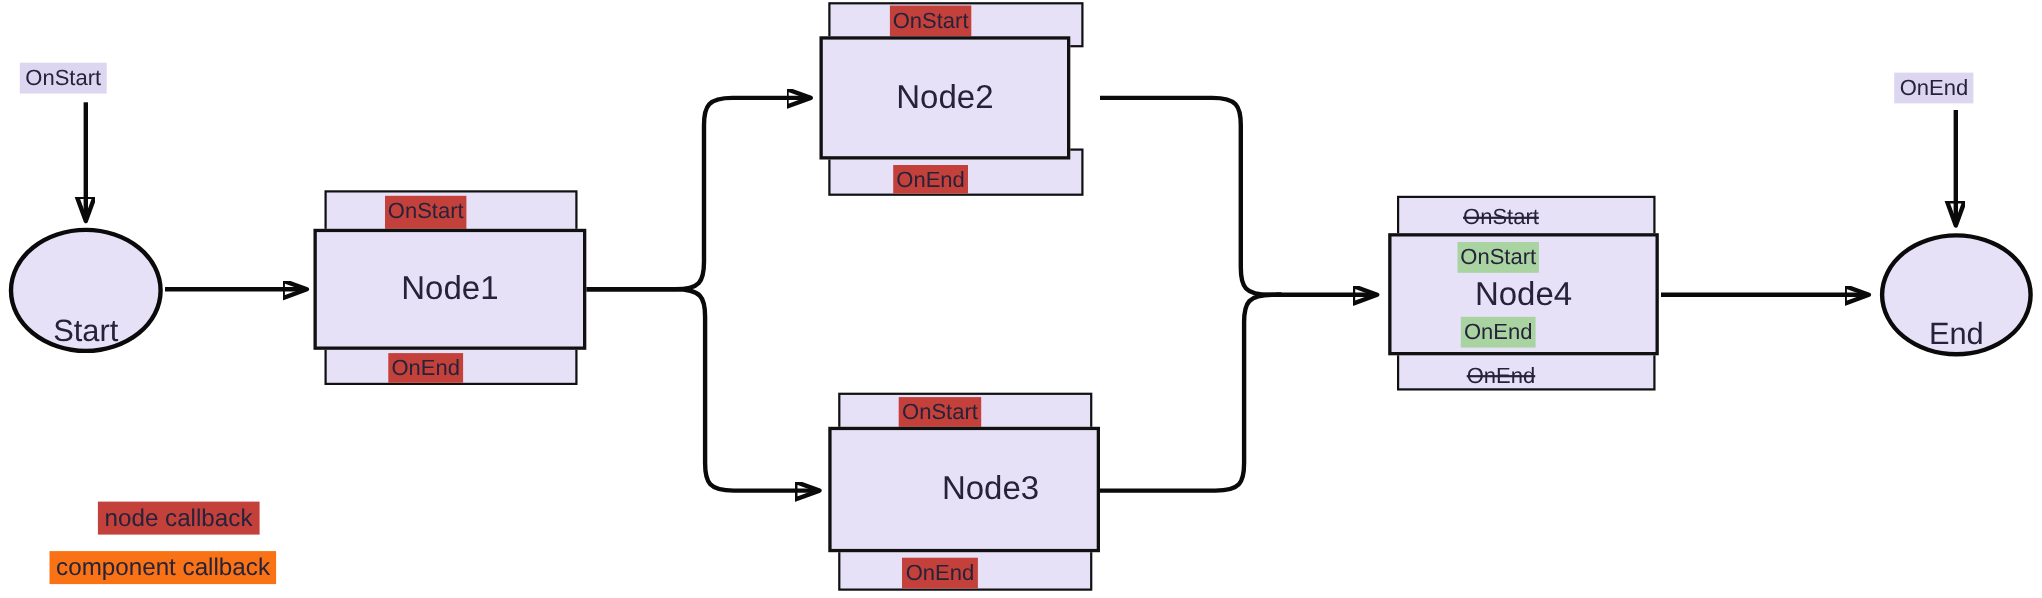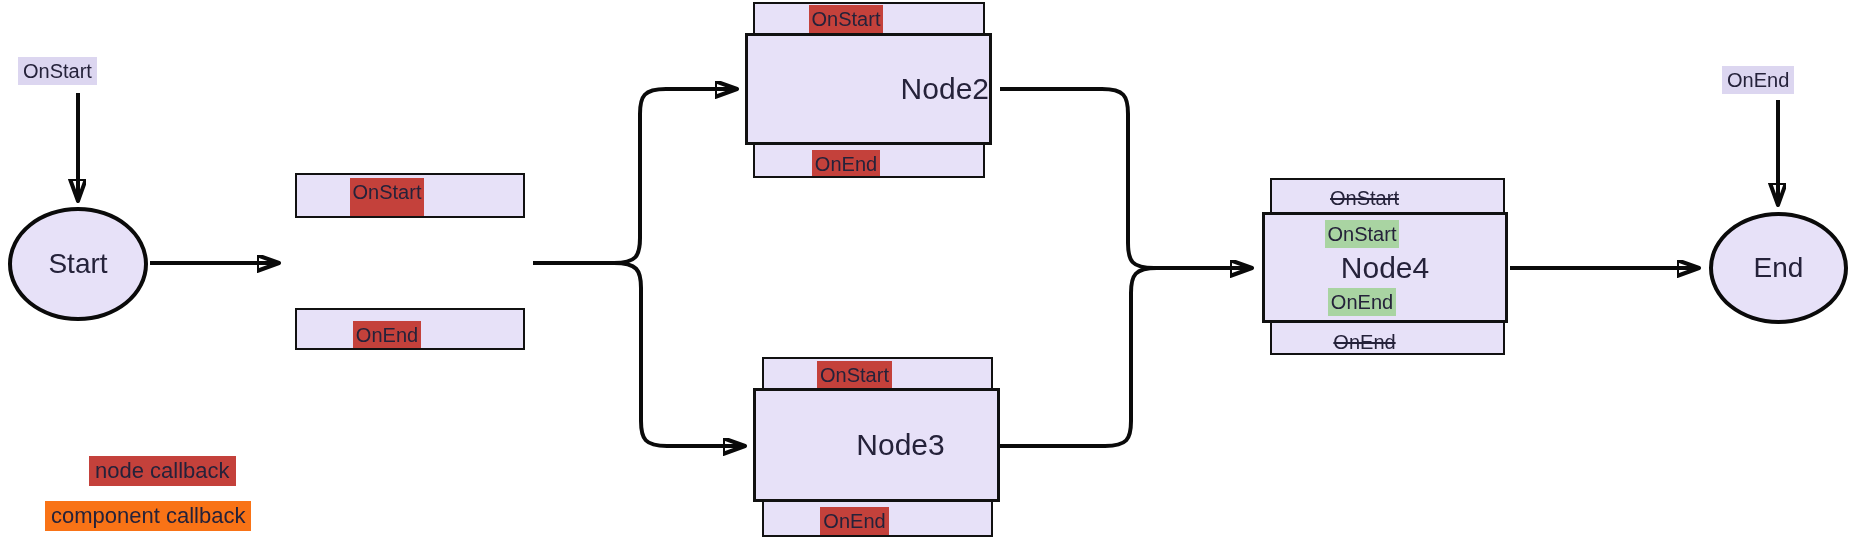--- a/index.html
+++ b/index.html
@@ -28,21 +28,21 @@
     stroke-linejoin: round;
   }
 
   
   .terminal {
     position: absolute;
     border: 4px solid #0a0a0a;
     border-radius: 50%;
     background: #e7e1f8;
     display: flex;
-    align-items: center;
+    align-items: flex-end;
     justify-content: center;
     font-size: 28px;
     z-index: 2;
   }
   .terminal.start { left: 8px;    top: 207px; width: 140px; height: 114px; }
   .terminal.end   { left: 1709px; top: 212px; width: 139px; height: 112px; }
 
   
   .node-group { position: absolute; }
   .band {
@@ -80,21 +80,21 @@
   .g-node1 { left: 285px; top: 173px; width: 248px; height: 177px; }
   .g-node1 .band-top    { left: 10px; top: 0;     width: 230px; height: 45px; }
   .g-node1 .main        { left: 0;    top: 35px;  width: 248px; height: 110px; }
   .g-node1 .band-bottom { left: 10px; top: 135px; width: 230px; height: 42px; }
   .g-node1 .band-bottom .cb-label { margin-top: 11px; }
   .g-node1 .band-top .cb-label    { margin-top: 3px; }
 
   
   .g-node2 { left: 745px; top: 2px; width: 255px; height: 176px; }
   .g-node2 .band-top    { left: 8px; top: 0;     width: 232px; height: 41px; }
-  .g-node2 .main        { left: 0;   top: 31px;  width: 247px; height: 112px; justify-content: flex-end; }
+  .g-node2 .main        { left: 0;   top: 31px;  width: 228px; height: 112px; }
   .g-node2 .band-bottom { left: 8px; top: 133px; width: 232px; height: 43px; }
   .g-node2 .band-bottom .cb-label { margin-top: 13px; }
   .g-node2 .band-top .cb-label    { margin-top: 1px; }
 
   
   .g-node3 { left: 753px; top: 357px; width: 247px; height: 180px; }
   .g-node3 .band-top    { left: 9px; top: 0;     width: 231px; height: 41px; }
   .g-node3 .main        { left: 0;   top: 31px;  width: 247px; height: 114px; padding-left: 48px; }
   .g-node3 .band-bottom { left: 9px; top: 135px; width: 231px; height: 45px; }
   .g-node3 .band-bottom .cb-label { margin-top: 13px; }
@@ -173,20 +173,23 @@
     <span>End</span>
   </div>
 
   <div class="node-group g-node1">
     <div class="band band-top">
       <span class="cb-label cb-node">OnStart</span>
     </div>
     <div class="band band-bottom">
       <span class="cb-label cb-node">OnEnd</span>
     </div>
+    <div class="node-main main">
+      <span class="node-title">Node1</span>
+    </div>
   </div>
 
   <div class="node-group g-node2">
     <div class="band band-top">
       <span class="cb-label cb-node">OnStart</span>
     </div>
     <div class="band band-bottom">
       <span class="cb-label cb-node">OnEnd</span>
     </div>
     <div class="node-main main">

